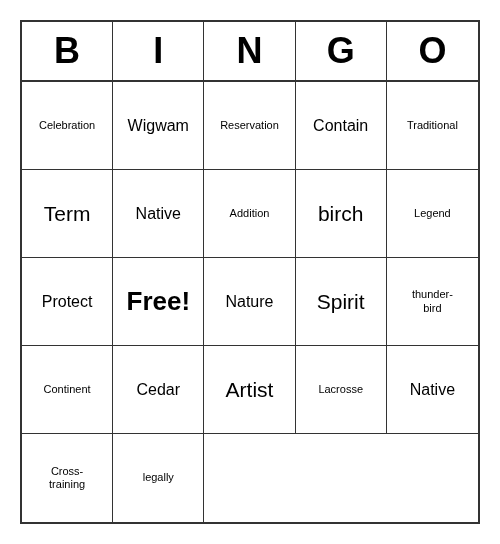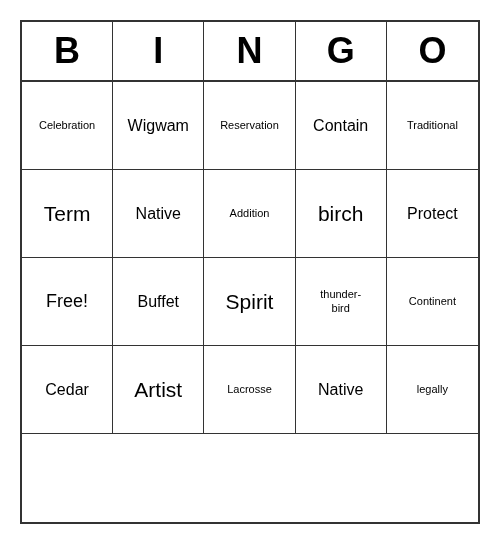--- a/index.html
+++ b/index.html
@@ -70,22 +70,22 @@
 
     .cell-text-md {
       font-size: 16px;
     }
 
     .cell-text-sm {
       font-size: 11px;
     }
 
     .free-cell {
-      font-size: 18px;
-      font-weight: normal;
+      font-size: 26px;
+      font-weight: bold;
     }
   </style>
 </head>
 <body>
 
 <div class="bingo-card">
   <div class="bingo-header">
   <div class="bingo-header-cell">B</div>
       <div class="bingo-header-cell">I</div>
       <div class="bingo-header-cell">N</div>
@@ -114,27 +114,30 @@
       <div class="bingo-cell">
         <span class="cell-text-md">Native</span>
       </div>
       <div class="bingo-cell">
         <span class="cell-text-sm">Addition</span>
       </div>
       <div class="bingo-cell">
         <span class="cell-text-lg">birch</span>
       </div>
       <div class="bingo-cell">
+        <span class="cell-text-sm">Legend</span>
+      </div>
+      <div class="bingo-cell">
         <span class="cell-text-md">Protect</span>
       </div>
       <div class="bingo-cell">
         <span class="free-cell">Free!</span>
       </div>
       <div class="bingo-cell">
-        <span class="cell-text-md">Buffet</span>
+        <span class="cell-text-md">Nature</span>
       </div>
       <div class="bingo-cell">
         <span class="cell-text-lg">Spirit</span>
       </div>
       <div class="bingo-cell">
         <span class="cell-text-sm">thunder-<br>bird</span>
       </div>
       <div class="bingo-cell">
         <span class="cell-text-sm">Continent</span>
       </div>
@@ -144,16 +147,19 @@
       <div class="bingo-cell">
         <span class="cell-text-lg">Artist</span>
       </div>
       <div class="bingo-cell">
         <span class="cell-text-sm">Lacrosse</span>
       </div>
       <div class="bingo-cell">
         <span class="cell-text-md">Native</span>
       </div>
       <div class="bingo-cell">
+        <span class="cell-text-sm">Cross-<br>training</span>
+      </div>
+      <div class="bingo-cell">
         <span class="cell-text-sm">legally</span>
       </div>
     </div>
 </div>
 
 </body></html>

